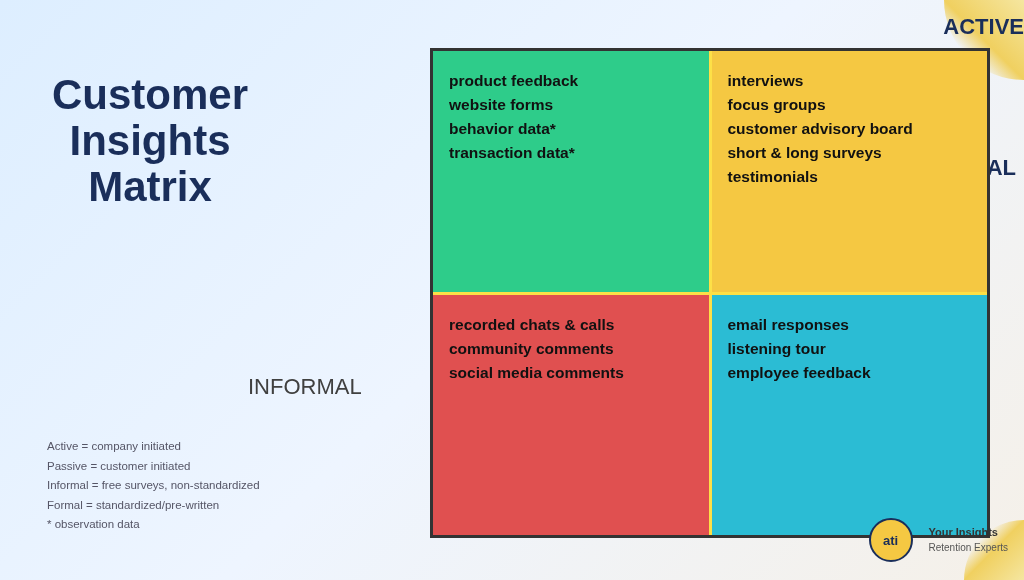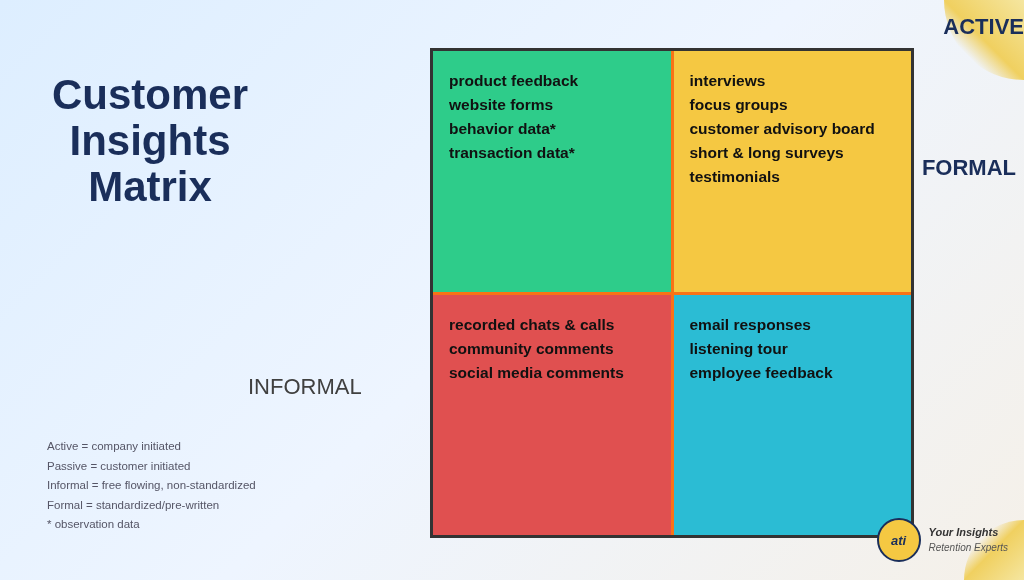--- a/index.html
+++ b/index.html
@@ -86,27 +86,27 @@
       font-size: 22px;
       font-weight: 400;
       color: #404040;
     }
 
     
     .matrix {
       position: absolute;
       top: 48px;
       left: 430px;
-      width: 484px;
+      width: 560px;
       height: 490px;
       display: grid;
       grid-template-columns: 1fr 1fr;
       grid-template-rows: 1fr 1fr;
       gap: 3px;
-      background: #f97316;
+      background: #fde047;
       border: 3px solid #333;
     }
 
     .cell {
       padding: 18px 16px;
       display: flex;
       flex-direction: column;
       justify-content: flex-start;
     }
 
@@ -144,22 +144,21 @@
       margin-left: 27px;
     }
 
     
     .ati-logo {
       position: absolute;
       bottom: 18px;
       right: 16px;
       display: flex;
       align-items: center;
-      gap: 8px;
-      font-style: italic;
+      gap: 16px;
     }
 
     .ati-circle {
       width: 44px;
       height: 44px;
       border-radius: 50%;
       background: #f5c842;
       display: flex;
       align-items: center;
       justify-content: center;
@@ -227,21 +226,21 @@
     <div class="cell-item">email responses</div>
     <div class="cell-item">listening tour</div>
     <div class="cell-item">employee feedback</div>
   </div>
 
 </div>
 
 <div class="legend">
   <div>Active = company initiated</div>
   <div>Passive = customer initiated</div>
-  <div>Informal = free flowing, non-standardized</div>
+  <div>Informal = free surveys, non-standardized</div>
   <div>Formal = standardized/pre-written</div>
   <div>* observation data</div>
 </div>
 
 <div class="ati-logo">
   <div class="ati-circle">ati</div>
   <div class="ati-text">
     <strong>Your Insights</strong>
     <span>Retention Experts</span>
   </div>

